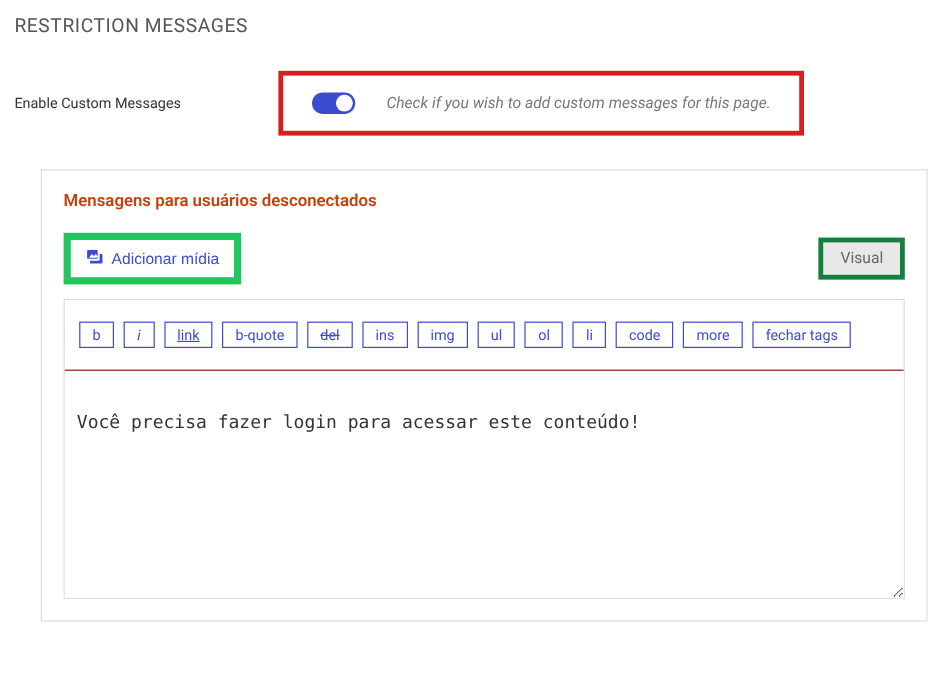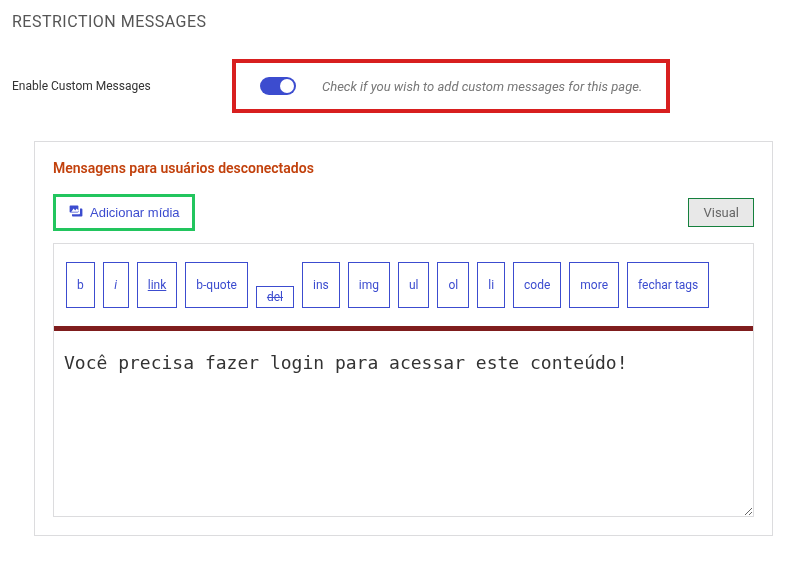--- a/index.html
+++ b/index.html
@@ -72,36 +72,36 @@
       margin-bottom: 18px;
       color: #c2410c;
     }
     .editor-header {
       display: flex;
       justify-content: space-between;
       align-items: center;
       margin-bottom: 12px;
     }
     .media-button {
-      border: 3px solid #22c55e;
+      border: 6px solid #22c55e;
       color: #3c4ccf;
       background: #fff;
       padding: 6px 12px;
       font-size: 13px;
       cursor: pointer;
       display: flex;
       align-items: center;
       gap: 6px;
     }
     .tabs {
       display: flex;
     }
     .tab {
       padding: 6px 14px;
-      border: 1px solid #15803d;
+      border: 4px solid #15803d;
       background: #e8e8e8;
       color: #666;
       font-size: 13px;
       cursor: pointer;
     }
     .tab.active {
       background: #f5f5f5;
       color: #333;
       border-bottom: 1px solid #f5f5f5;
     }
@@ -123,36 +123,35 @@
       color: #3c4ccf;
       padding: 3px 10px;
       font-size: 12px;
       cursor: pointer;
       font-family: inherit;
       min-width: 26px;
       text-align: center;
     }
     .tb-button.strike {
       text-decoration: line-through;
-      margin-top: 24px;
     }
     .tb-button.italic {
       font-style: italic;
     }
     .tb-button.underline {
       text-decoration: underline;
     }
     .editor-textarea {
       width: 100%;
       height: 190px;
       border: none;
-      border-top: 5px solid #7f1d1d;
-      padding: 18px 10px;
+      border-top: 1px solid #7f1d1d;
+      padding: 32px 10px;
       font-family: Consolas, Monaco, monospace;
-      font-size: 18px;
+      font-size: 15px;
       resize: both;
       outline: none;
       color: #333;
       line-height: 1.5;
       display: block;
     }
     .media-icon {
       display: inline-block;
       font-weight: bold;
       font-size: 13px;

